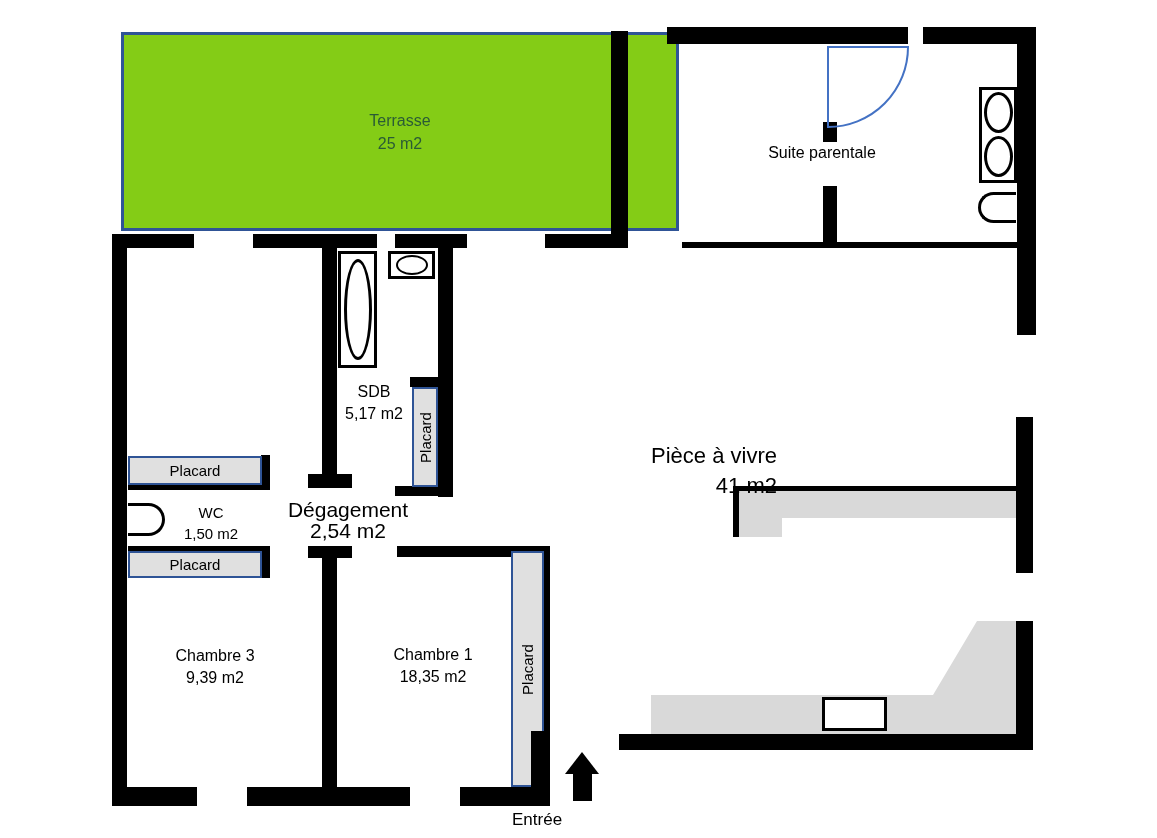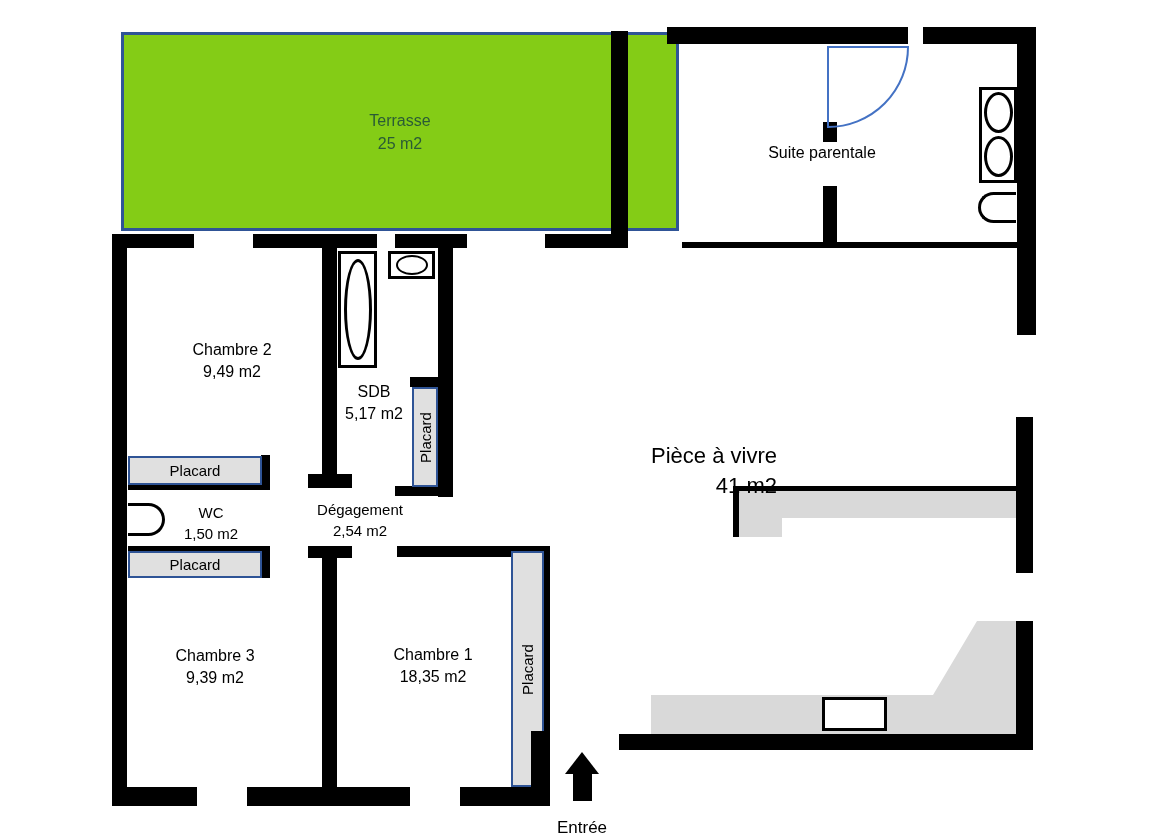--- a/index.html
+++ b/index.html
@@ -26,21 +26,21 @@
   .fixture{position:absolute;background:#ffffff;border:3px solid #000;box-sizing:border-box;}
   .oval{position:absolute;background:#ffffff;border:3px solid #000;border-radius:50%;box-sizing:border-box;}
   .counter{position:absolute;background:#d9d9d9;}
   .svg-abs{position:absolute;}
   .arrow-head{
     position:absolute;left:565px;top:752px;width:0;height:0;
     border-left:17px solid transparent;border-right:17px solid transparent;
     border-bottom:22px solid #000;
   }
   .arrow-shaft{position:absolute;left:573px;top:773px;width:19px;height:28px;background:#000;}
-  .entry-label{position:absolute;left:512px;top:810px;width:140px;text-align:center;font-size:17px;margin-top:8px;}
+  .entry-label{position:absolute;left:512px;top:810px;width:140px;font-size:17px;}
 </style>
 </head>
 <body>
 
 <div class="plan">
 
   <div class="terrace">
     <div class="line">Terrasse</div>
     <div class="line">25 m2</div>
   </div>
@@ -117,33 +117,29 @@
   <div class="oval" style="left:396px;top:255px;width:32px;height:20px;border-width:2px;"></div>
   <div class="fixture" style="left:128px;top:503px;width:37px;height:33px;border-left:none;border-radius:0 17px 17px 0;"></div>
   <div class="fixture" style="left:979px;top:87px;width:38px;height:96px;"></div>
   <div class="oval" style="left:984px;top:92px;width:29px;height:41px;"></div>
   <div class="oval" style="left:984px;top:136px;width:29px;height:41px;"></div>
   <div class="fixture" style="left:978px;top:192px;width:38px;height:31px;border-right:none;border-radius:16px 0 0 16px;"></div>
 
   <div class="room-label" style="left:722px;top:141px;width:200px;line-height:23px;">
     <div class="line">Suite parentale</div>
   </div>
-  <div class="room-label" style="left:132px;top:339px;width:200px;">
-    <div class="line">Chambre 2</div>
-    <div class="line">9,49 m2</div>
-  </div>
   <div class="room-label" style="left:274px;top:381px;width:200px;">
     <div class="line">SDB</div>
     <div class="line">5,17 m2</div>
   </div>
   <div class="room-label" style="left:111px;top:502px;width:200px;font-size:15px;line-height:21px;">
     <div class="line">WC</div>
     <div class="line">1,50 m2</div>
   </div>
-  <div class="room-label" style="left:260px;top:499px;width:200px;font-size:15px;line-height:21px;">
+  <div class="room-label" style="left:248px;top:499px;width:200px;font-size:21px;line-height:21px;">
     <div class="line">Dégagement</div>
     <div class="line">2,54 m2</div>
   </div>
   <div class="room-label" style="left:115px;top:645px;width:200px;">
     <div class="line">Chambre 3</div>
     <div class="line">9,39 m2</div>
   </div>
   <div class="room-label" style="left:333px;top:644px;width:200px;">
     <div class="line">Chambre 1</div>
     <div class="line">18,35 m2</div>

